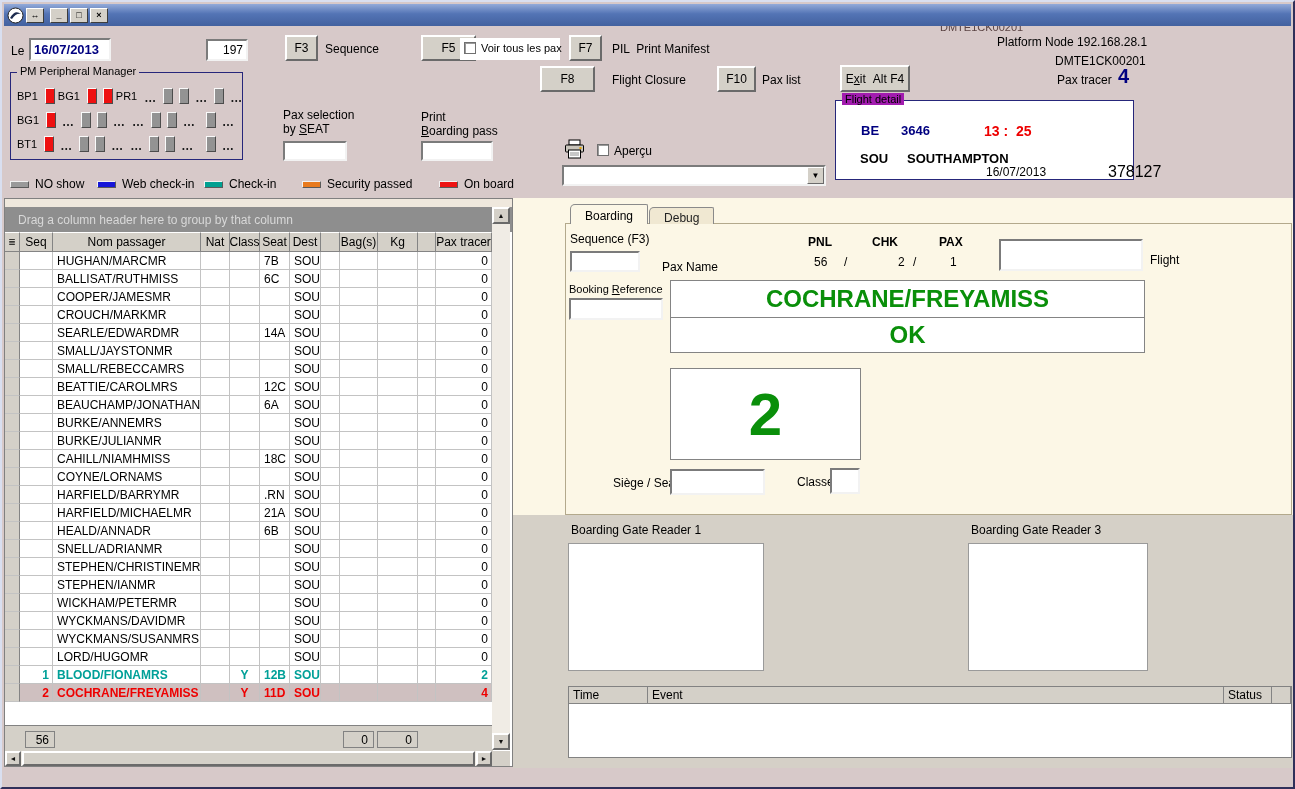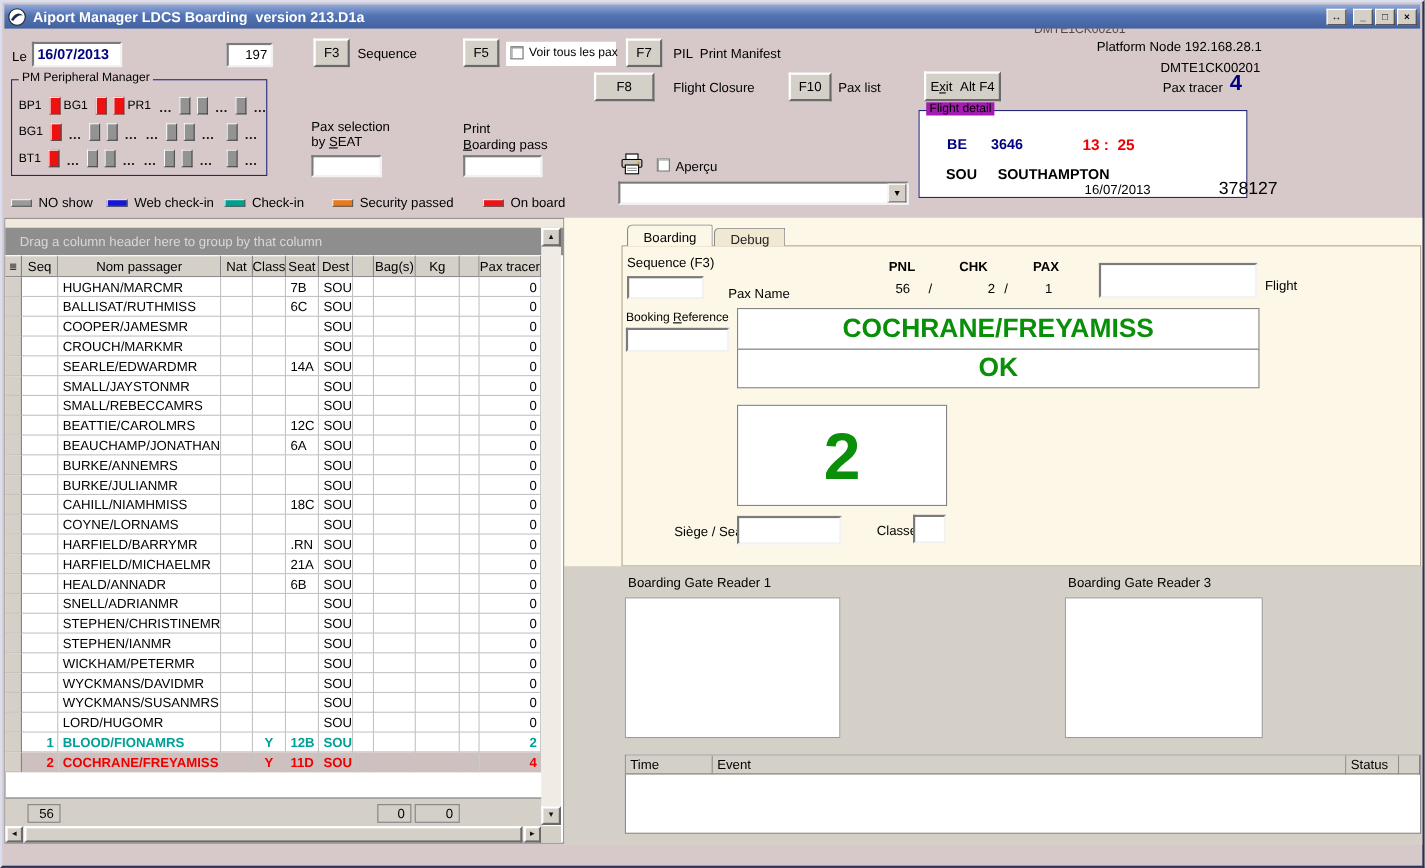--- a/index.html
+++ b/index.html
@@ -110,33 +110,32 @@
 </head>
 <body>
 
 <div id="window">
 
   <div class="titlebar">
     <svg class="app-icon" viewBox="0 0 17 17">
       <circle cx="8.5" cy="8.5" r="7.5" fill="#fff" stroke="#222"></circle>
       <path d="M3 11 Q8 2 14 7 Q9 6 5 12 Z" fill="#1d2b4e"></path>
     </svg>
-    <span class="title-text">Aiport Manager LDCS Boarding  version 213.D1a</span>
     <span class="win-btn first">↔</span>
     <span class="win-btn">_</span>
     <span class="win-btn">□</span>
     <span class="win-btn">×</span>
   </div>
 
   <span class="lbl" style="left:9px;top:42px;">Le</span>
   <input class="input" style="left: 27px; top: 36px; width: 82px; height: 23px; font-weight: bold; color: rgb(0, 0, 128); font-size: 13px;" readonly="" value="16/07/2013">
   <input class="input" style="left: 204px; top: 37px; width: 42px; height: 22px; text-align: right;" readonly="" value="197">
   <div class="btn" style="left:283px;top:33px;width:33px;height:26px;">F3</div>
   <span class="lbl" style="left:323px;top:40px;">Sequence</span>
-  <div class="btn" style="left:419px;top:33px;width:33px;height:26px;">F5</div>
+  <div class="btn" style="left:419px;top:33px;width:55px;height:26px;">F5</div>
   <div style="position:absolute;left:458px;top:36px;width:100px;height:22px;background:#fff;">
     <span class="chk" style="left:4px;top:4px;"></span>
     <span style="position:absolute;left:21px;top:4px;font-size:11px;white-space:nowrap;">Voir tous les pax</span>
   </div>
   <div class="btn" style="left:567px;top:33px;width:33px;height:26px;">F7</div>
   <span class="lbl" style="left:610px;top:40px;">PIL  Print Manifest</span>
 
   <div class="btn" style="left:538px;top:64px;width:55px;height:26px;text-align:center;">F8</div>
   <span class="lbl" style="left:610px;top:71px;">Flight Closure</span>
   <div class="btn" style="left:715px;top:64px;width:39px;height:26px;">F10</div>

